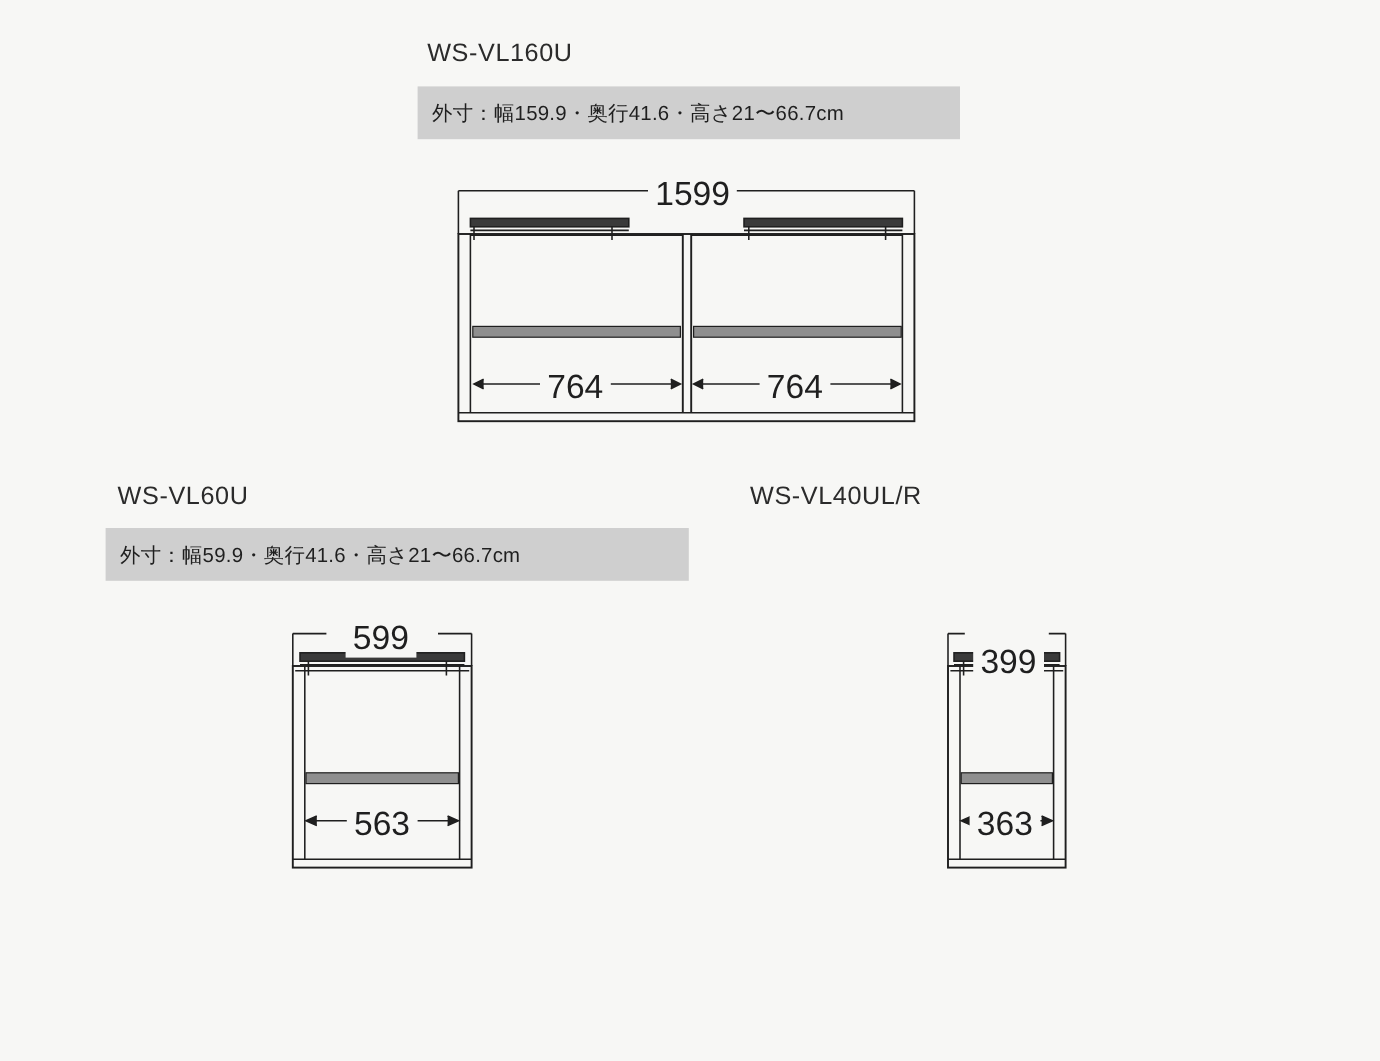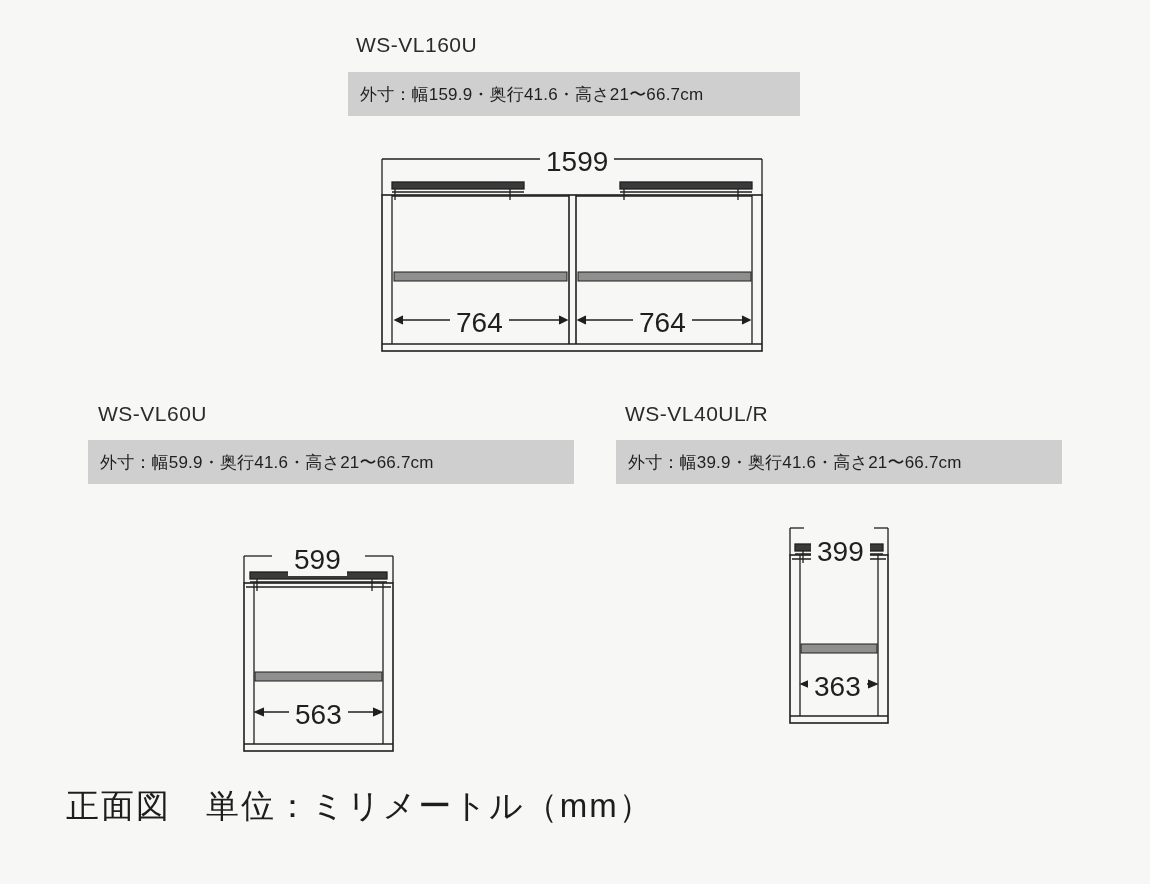--- a/index.html
+++ b/index.html
@@ -127,21 +127,21 @@
 
     <div class="dim-label" style="left:80px; top:159px;">764</div>
 
     <div class="dim-label" style="left:263px; top:159px;">764</div>
   </div>
 
   <div class="model-title" style="left:98px; top:402px;">WS-VL60U</div>
 
   <div class="spec-band" style="left:88px; top:440px; width:486px; height:44px;">外寸：幅59.9・奥行41.6・高さ21〜66.7cm</div>
 
-  <div class="draw" style="left:226px; top:515px; width:200px; height:215px;margin-top:28px;">
+  <div class="draw" style="left:226px; top:515px; width:200px; height:215px;">
     <svg width="200" height="215" viewBox="0 0 200 215">
       <g stroke="#1f1f1f" fill="none" stroke-width="1.3">
 
         <line x1="18" y1="13" x2="18" y2="40"></line>
         <line x1="167" y1="13" x2="167" y2="40"></line>
         <line x1="18" y1="13" x2="46" y2="13"></line>
         <line x1="139" y1="13" x2="167" y2="13"></line>
 
         <rect x="18" y="40" width="149" height="168" stroke-width="1.6"></rect>
         <line x1="18" y1="201" x2="167" y2="201"></line>
@@ -162,21 +162,20 @@
       </g>
     </svg>
 
     <div class="dim-label" style="left:62px; top:1px;">599</div>
 
     <div class="dim-label" style="left:63px; top:156px;">563</div>
   </div>
 
   <div class="model-title" style="left:625px; top:402px;">WS-VL40UL/R</div>
 
-  <div class="spec-band" style="left:616px; top:440px; width:446px; height:44px;">外寸：幅39.9・奥行41.6・高さ21〜66.7cm</div>
 
   <div class="draw" style="left:778px; top:515px; width:140px; height:215px;">
     <svg width="140" height="215" viewBox="0 0 140 215">
       <g stroke="#1f1f1f" fill="none" stroke-width="1.3">
 
         <line x1="12" y1="13" x2="12" y2="40"></line>
         <line x1="110" y1="13" x2="110" y2="40"></line>
         <line x1="12" y1="13" x2="26" y2="13"></line>
         <line x1="96" y1="13" x2="110" y2="13"></line>
 
@@ -197,15 +196,14 @@
         <polyline points="32,165 23,169 32,173" fill="#1f1f1f"></polyline>
         <polyline points="90,165 99,169 90,173" fill="#1f1f1f"></polyline>
       </g>
     </svg>
 
     <div class="dim-label" style="left:33px; top:1px;margin-top:20px;">399</div>
 
     <div class="dim-label" style="left:30px; top:156px;">363</div>
   </div>
 
-  <div class="footer">正面図　単位：ミリメートル（mm）</div>
 
 </div>
 
 </body></html>

